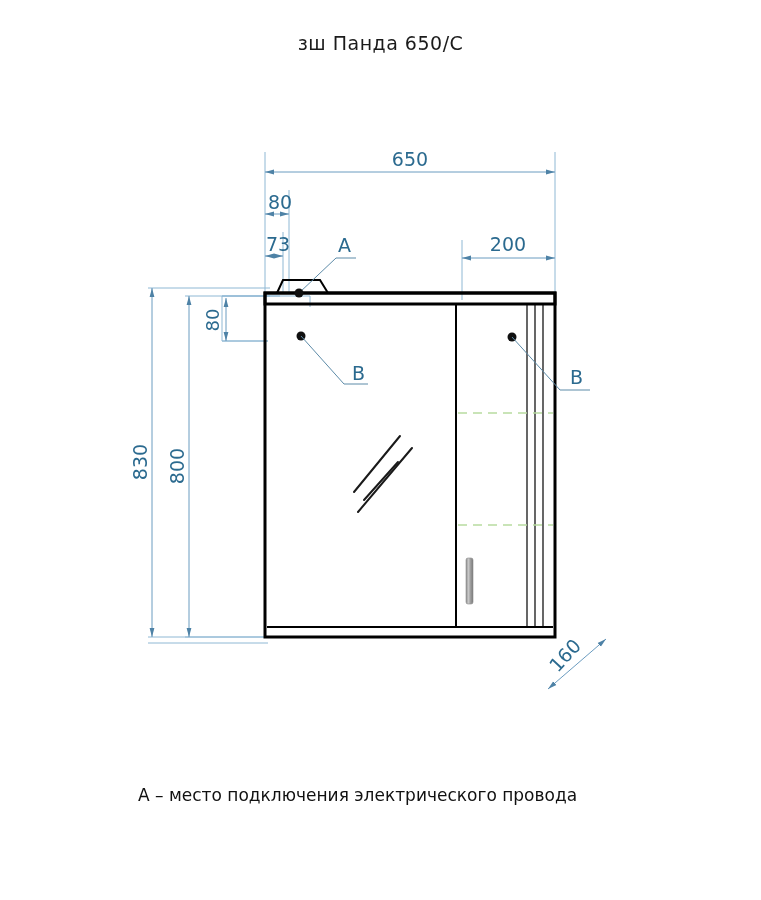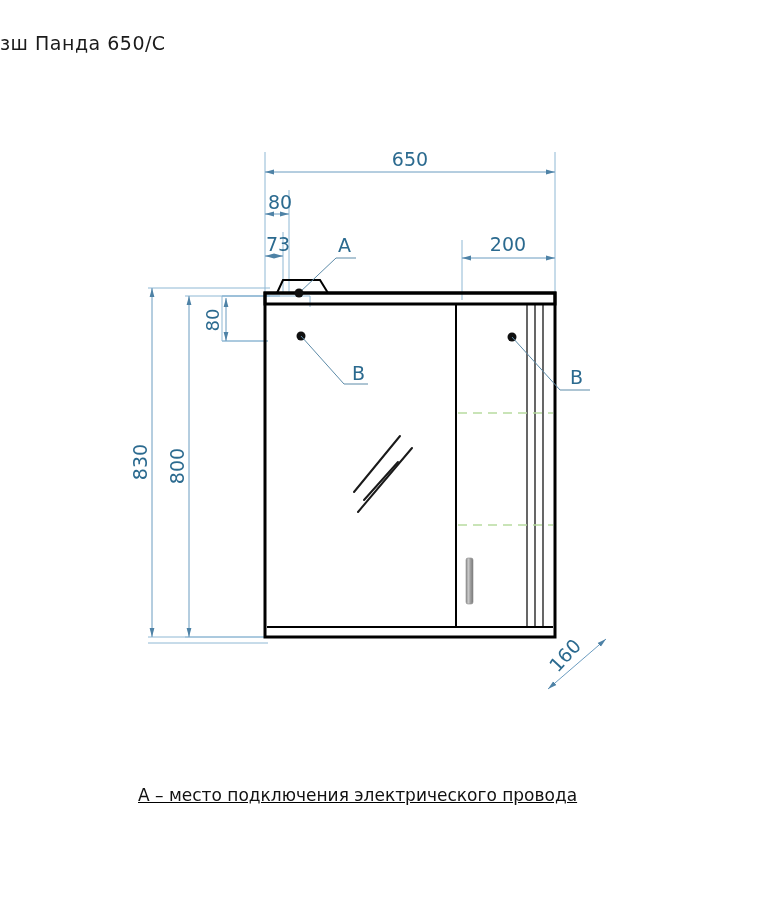--- a/index.html
+++ b/index.html
@@ -18,37 +18,37 @@
     position: absolute;
     left: 0; top: 0;
     width: 761px;
     height: 900px;
   }
   .title {
     position: absolute;
     left: 0;
     top: 32px;
     width: 761px;
+    text-align: center;
     font-size: 19px;
     color: #1b1b1b;
     letter-spacing: 0.5px;
     font-family: "DejaVu Sans", sans-serif;
   }
   svg.canvas {
     position: absolute;
     left: 0; top: 0;
     width: 761px;
     height: 900px;
   }
   .legend {
     position: absolute;
     left: 138px;
     top: 780px;
     width: 600px;
-    text-decoration: underline;
   }
   .legend-line {
     font-size: 17px;
     color: #111111;
     line-height: 30px;
     white-space: nowrap;
     font-family: "DejaVu Sans", sans-serif;
   }
   .dimtext {
     font-family: "DejaVu Sans", sans-serif;

